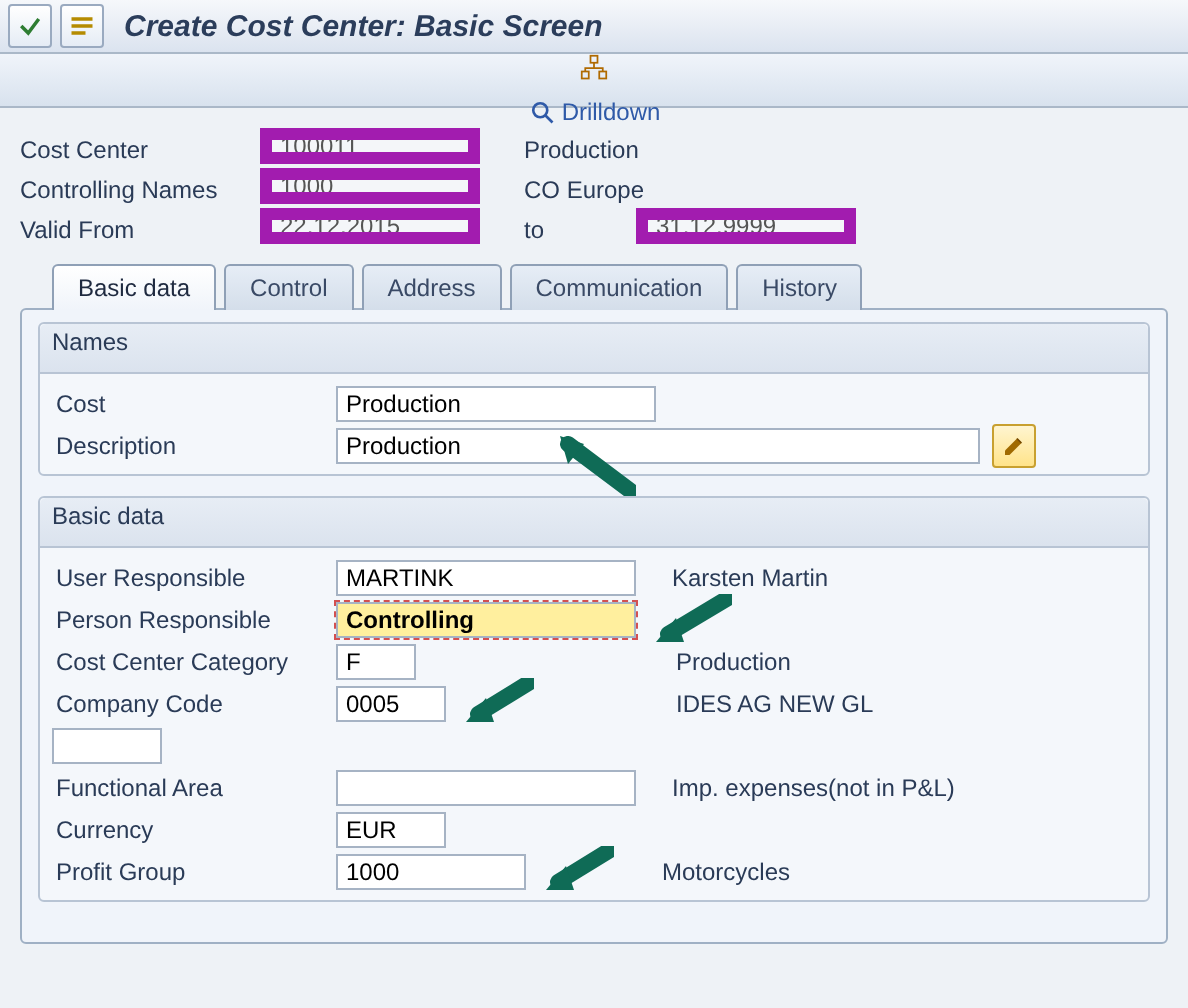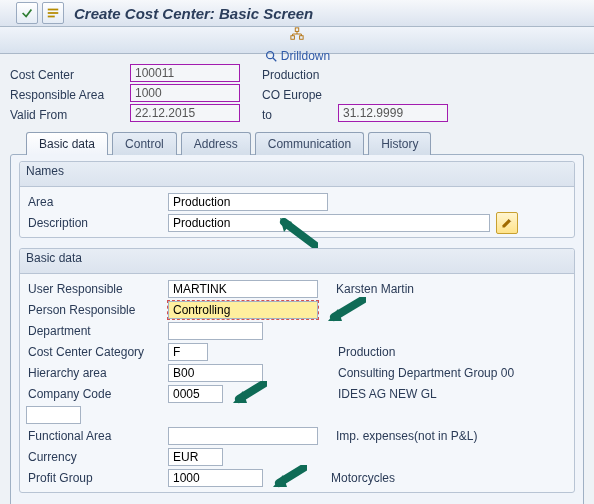--- a/index.html
+++ b/index.html
@@ -1,44 +1,44 @@
 <!DOCTYPE html>
 <html><head>
 <meta charset="utf-8">
 <style>
   html, body { margin:0; padding:0; font-family: Arial, sans-serif; font-size:12px; color:#2a3b57; }
   body { width:594px; height:504px; background:#eef2f6; overflow:hidden; }
-  .top-toolbar { height:26px; background:linear-gradient(#f6f8fb,#dbe3ef); border-bottom:1px solid #aab8c8; display:flex; align-items:center; padding:0 16px; }
+  .top-toolbar { height:26px; background:linear-gradient(#f6f8fb,#dbe3ef); border-bottom:1px solid #aab8c8; display:flex; align-items:center; padding:0 4px; }
   .tb-btn { width:20px; height:20px; border:1px solid #9aaac0; border-radius:2px; background:linear-gradient(#fff,#e5ecf5); margin-right:4px; display:flex; align-items:center; justify-content:center; font-size:11px; color:#3a5a8a; cursor:pointer; }
   .title { font-weight:bold; font-style:italic; font-size:15px; color:#2b3d5b; margin-left:6px; }
   .sub-toolbar { height:26px; background:linear-gradient(#f0f4fa,#d8e2ee); border-bottom:1px solid #aab8c8; display:flex; align-items:center; padding:0 8px; gap:8px;flex-direction:column; }
   .sub-link { color:#2f5aa8; cursor:pointer; display:flex; align-items:center; gap:3px; }
   .ico-sm { width:14px; height:14px; display:inline-block; }
   .header-block { padding:8px 10px 2px 10px; }
   .hrow { display:flex; align-items:flex-end; height:20px; }
   .hlabel { width:120px; color:#2a3b57; }
-  .hval { width:110px; height:18px; padding:1px 4px; border:1px solid #a21caf; background:#fff; box-sizing:border-box; font-family:inherit; font-size:12px; }
+  .hval { width:110px; height:18px; padding:1px 4px; border:6px solid #a21caf; background:#fff; box-sizing:border-box; font-family:inherit; font-size:12px; }
   .hval.ro { background:#f4f6f9; color:#555; }
   .htext { margin-left:22px; white-space:nowrap; }
   .tabs { display:flex; align-items:flex-end; padding-left:26px; margin-top:6px; position:relative; height:24px; }
   .tablabel { padding:4px 12px; border:1px solid #8fa0b6; border-bottom:none; margin-right:4px; font-size:12px; cursor:pointer; color:#3a4a66; border-radius:3px 3px 0 0; background:linear-gradient(#e6edf6,#d4deea); position:relative; top:1px; }
   .tablabel.active { background:linear-gradient(#fff,#f0f4fa); color:#1f2a40; z-index:2; }
   .tab-panel { margin:0 10px 10px 10px; border:1px solid #9fb0c4; background:#f0f4fa; border-radius:3px; padding:6px 8px 10px 8px; }
   .group { border:1px solid #b8c4d4; border-radius:3px; margin-bottom:10px; background:#f4f7fb; }
   .group-title { height:20px; background:linear-gradient(#e7edf5,#dbe3ee); border-bottom:1px solid #b8c4d4; padding:2px 6px; color:#2a3b57; border-radius:3px 3px 0 0; }
   .group-body { padding:4px 6px; }
   .frow { display:flex; align-items:center; height:21px; position:relative; }
   .flabel { width:140px; padding-left:2px; }
   .fval { height:18px; border:1px solid #a6b3c4; background:#fff; padding:1px 4px; box-sizing:border-box; font-family:inherit; font-size:12px; }
   .w-xl{width:160px;} .w-lg{width:150px;} .w-md{width:95px;} .w-sm{width:55px;} .w-xs{width:40px;}
   .desc-wrap { display:flex; align-items:center; }
   .desc-input { width:322px; }
   .edit-btn { width:20px; height:20px; border:1px solid #c8a030; background:linear-gradient(#fff5d0,#ffe38a); margin-left:6px; border-radius:2px; display:flex; align-items:center; justify-content:center; cursor:pointer; }
   .ftext { margin-left:18px; white-space:nowrap; color:#2a3b57; }
-  .hl { background:#ffef9e; outline:1px dashed #d35050; outline-offset:0; }
+  .hl { background:#ffef9e; outline:1px dashed #d35050; outline-offset:0;font-weight:bold; }
   .arrow { position:absolute; pointer-events:none; }
 </style>
 </head>
 <body>
 
 <div class="top-toolbar">
   <div class="tb-btn">
     <svg class="ico-sm" viewBox="0 0 16 16">
         <path d="M3 8 L7 12 L13 4" fill="none" stroke="#2e7d32" stroke-width="2"></path>
       </svg>
@@ -71,47 +71,47 @@
   </span>
 </div>
 
 <div class="header-block">
   <div class="hrow">
     <span class="hlabel">Cost Center</span>
     <input class="hval ro" readonly="" value="100011" style="">
     <span class="htext">Production</span>
   </div>
   <div class="hrow">
-    <span class="hlabel">Responsible Area</span>
+    <span class="hlabel">Controlling Names</span>
     <input class="hval ro" readonly="" value="1000" style="">
     <span class="htext">CO Europe</span>
   </div>
   <div class="hrow">
     <span class="hlabel">Valid From</span>
     <input class="hval ro" readonly="" value="22.12.2015" style="">
     <span class="htext" style="width:40px;margin-left:22px;">to</span>
-    <input class="hval ro" style="margin-left: 36px;" readonly="" value="31.12.9999">
+    <input class="hval ro" style="margin-left: 16px;" readonly="" value="31.12.9999">
   </div>
 </div>
 
 <div class="tabs">
   <div class="tablabel active">Basic data</div>
   <div class="tablabel">Control</div>
   <div class="tablabel">Address</div>
   <div class="tablabel">Communication</div>
   <div class="tablabel">History</div>
 </div>
 
 <div class="tab-panel">
 
   <div class="group">
     <div class="group-title">Names</div>
     <div class="group-body">
       <div class="frow">
-        <span class="flabel">Area</span>
+        <span class="flabel">Cost</span>
         <input class="fval w-xl" value="Production" style="">
       </div>
       <div class="frow">
         <span class="flabel">Description</span>
         <span class="desc-wrap" style="position:relative;">
           <input class="fval desc-input" value="Production" style="">
           <span class="edit-btn">
             <svg viewBox="0 0 16 16" width="12" height="12">
                 <path d="M2 11 L10 3 L13 6 L5 14 L2 14 Z" fill="#a06a00"></path>
                 <path d="M10 3 L13 6" stroke="#704500" stroke-width="1"></path>
@@ -136,32 +136,23 @@
       </div>
       <div class="frow">
         <span class="flabel">Person Responsible</span>
         <input class="fval w-lg hl" value="Controlling" style="">
         <svg class="arrow" style="left:300px; top:-2px;" width="40" height="28" viewBox="0 0 40 28">
             <path d="M38 2 L8 20" stroke="#0f6b56" stroke-width="8" stroke-linecap="round"></path>
             <path d="M2 24 L12 12 L16 24 Z" fill="#0f6b56"></path>
           </svg>
       </div>
       <div class="frow">
-        <span class="flabel">Department</span>
-        <input class="fval w-md" value="" style="">
-      </div>
-      <div class="frow">
         <span class="flabel">Cost Center Category</span>
         <input class="fval w-xs" value="F" style="">
         <span class="ftext" style="margin-left:130px;">Production</span>
-      </div>
-      <div class="frow">
-        <span class="flabel">Hierarchy area</span>
-        <input class="fval w-md" value="B00" style="">
-        <span class="ftext" style="margin-left:75px;">Consulting Department Group 00</span>
       </div>
       <div class="frow">
         <span class="flabel">Company Code</span>
         <input class="fval w-sm" value="0005" style="">
         <svg class="arrow" style="left:205px; top:-2px;" width="36" height="26" viewBox="0 0 36 26">
             <path d="M34 2 L8 18" stroke="#0f6b56" stroke-width="8" stroke-linecap="round"></path>
             <path d="M2 22 L12 10 L16 22 Z" fill="#0f6b56"></path>
           </svg>
         <span class="ftext" style="margin-left:115px;">IDES AG NEW GL</span>
       </div>

